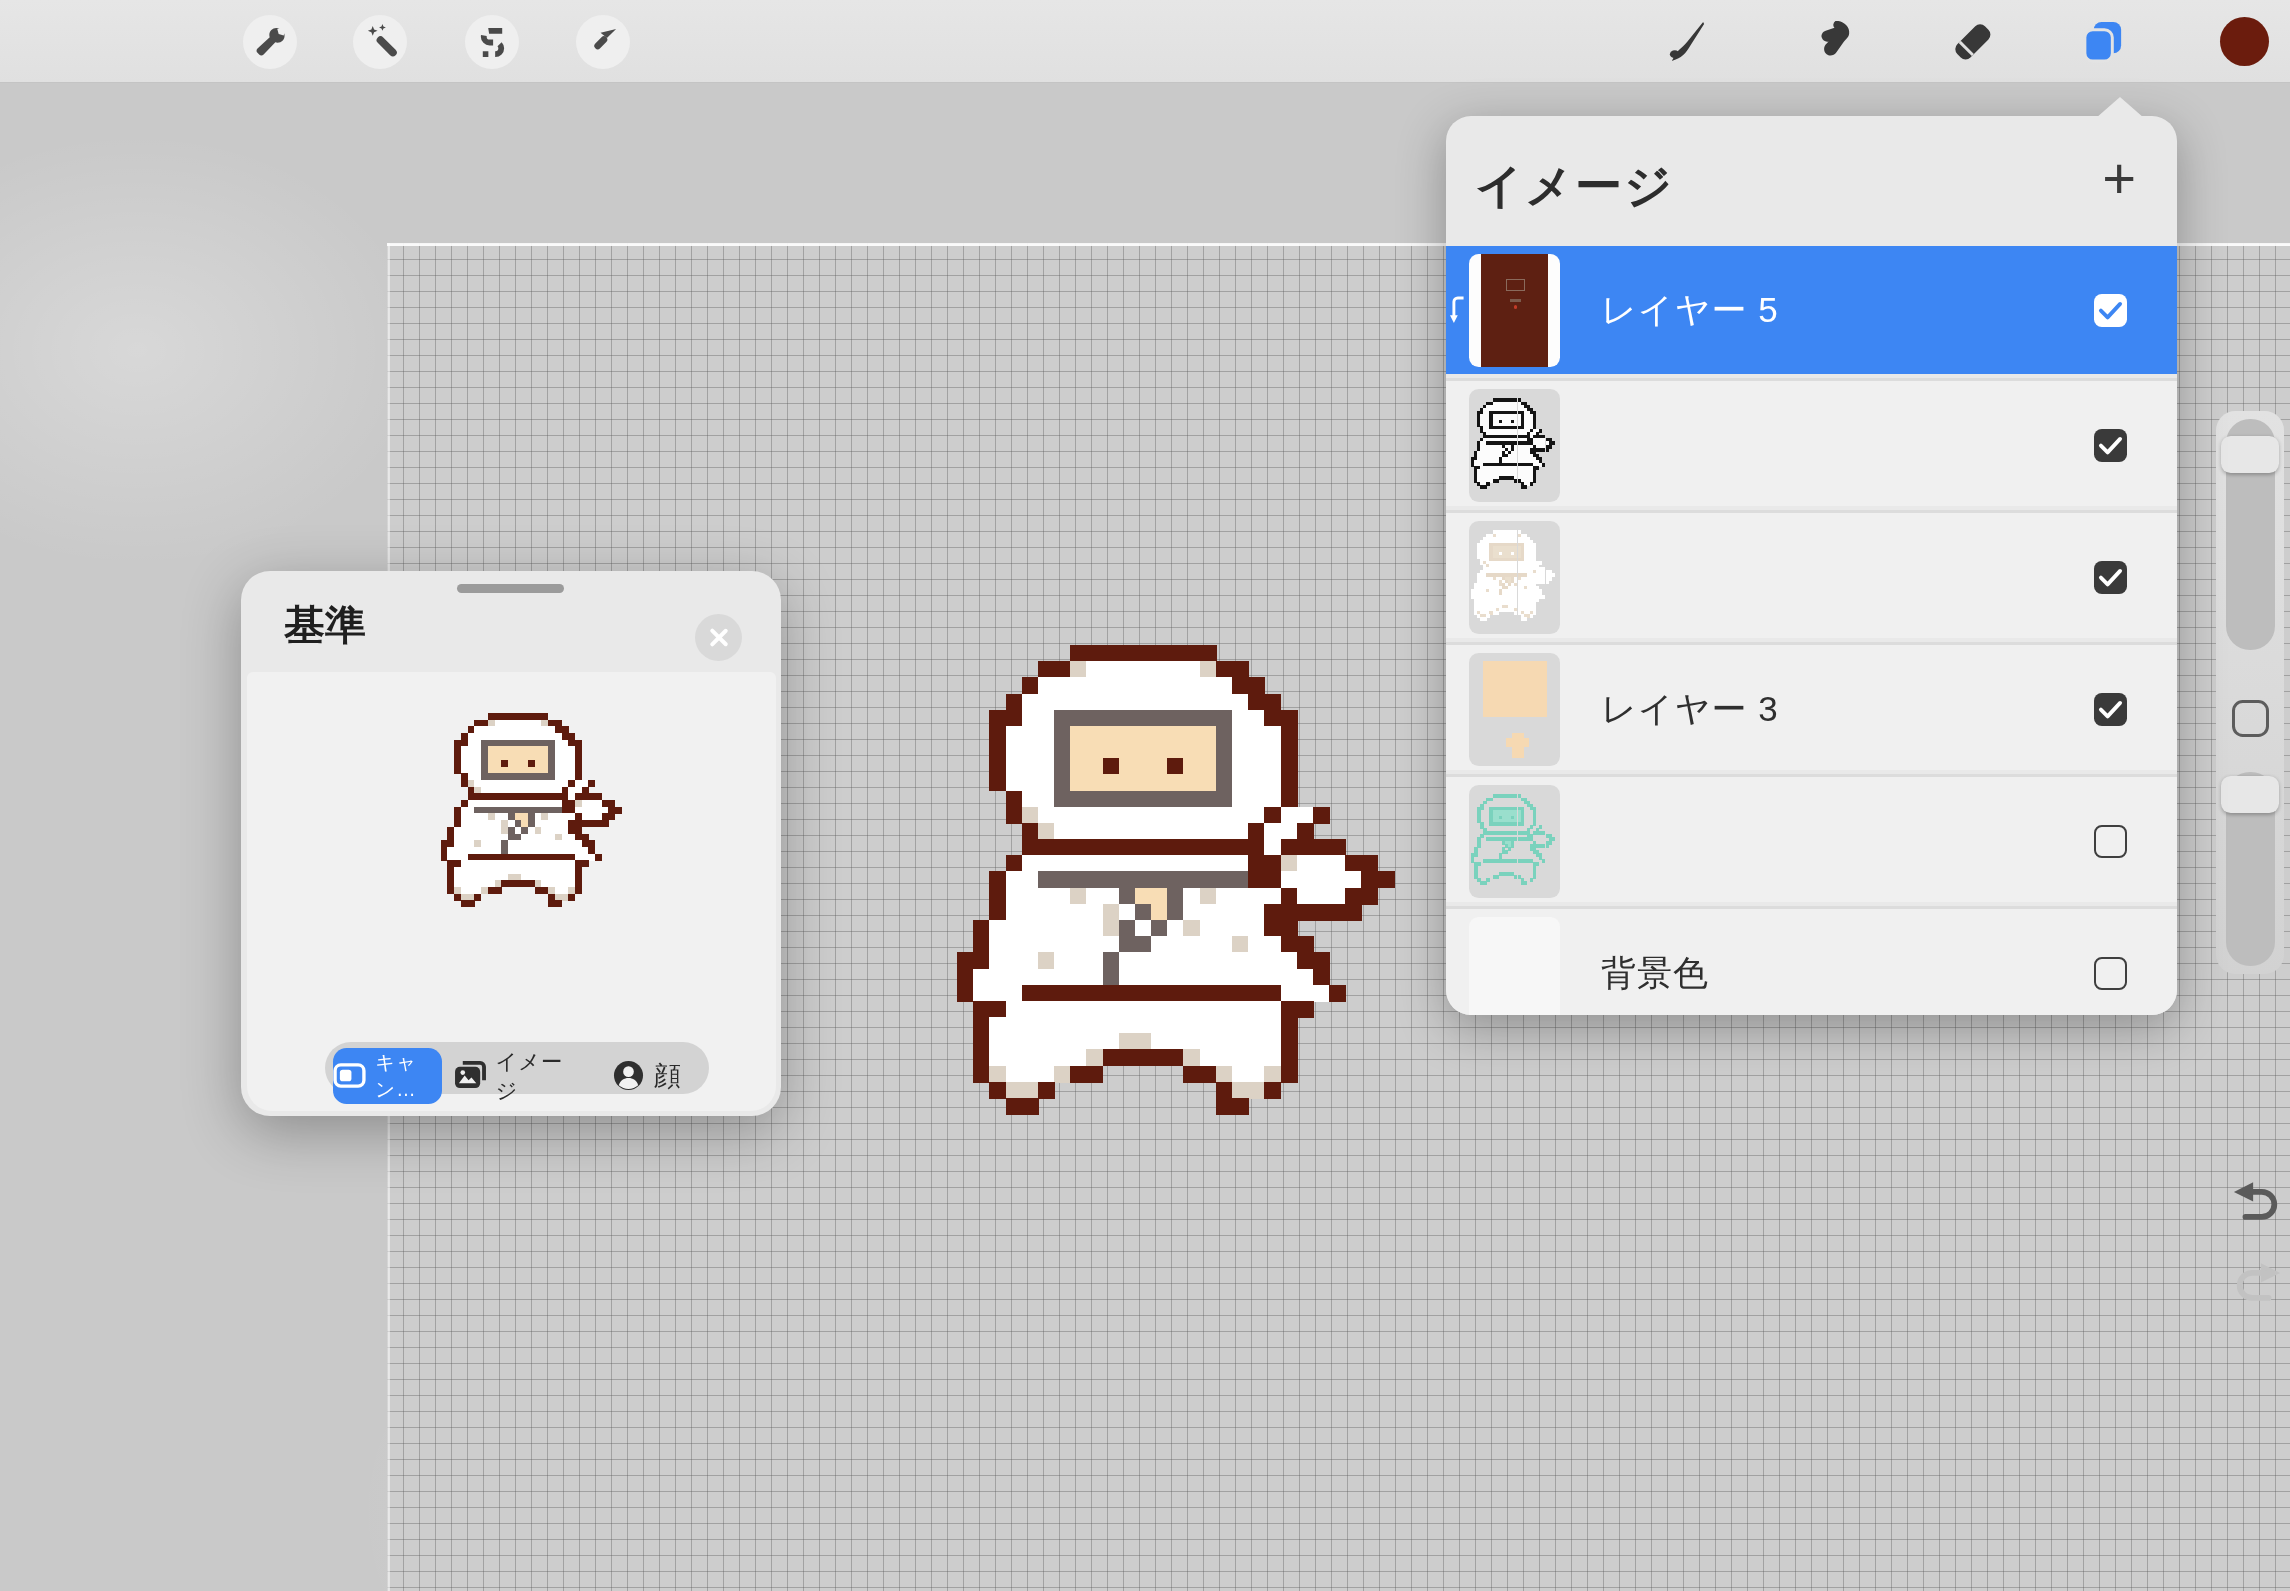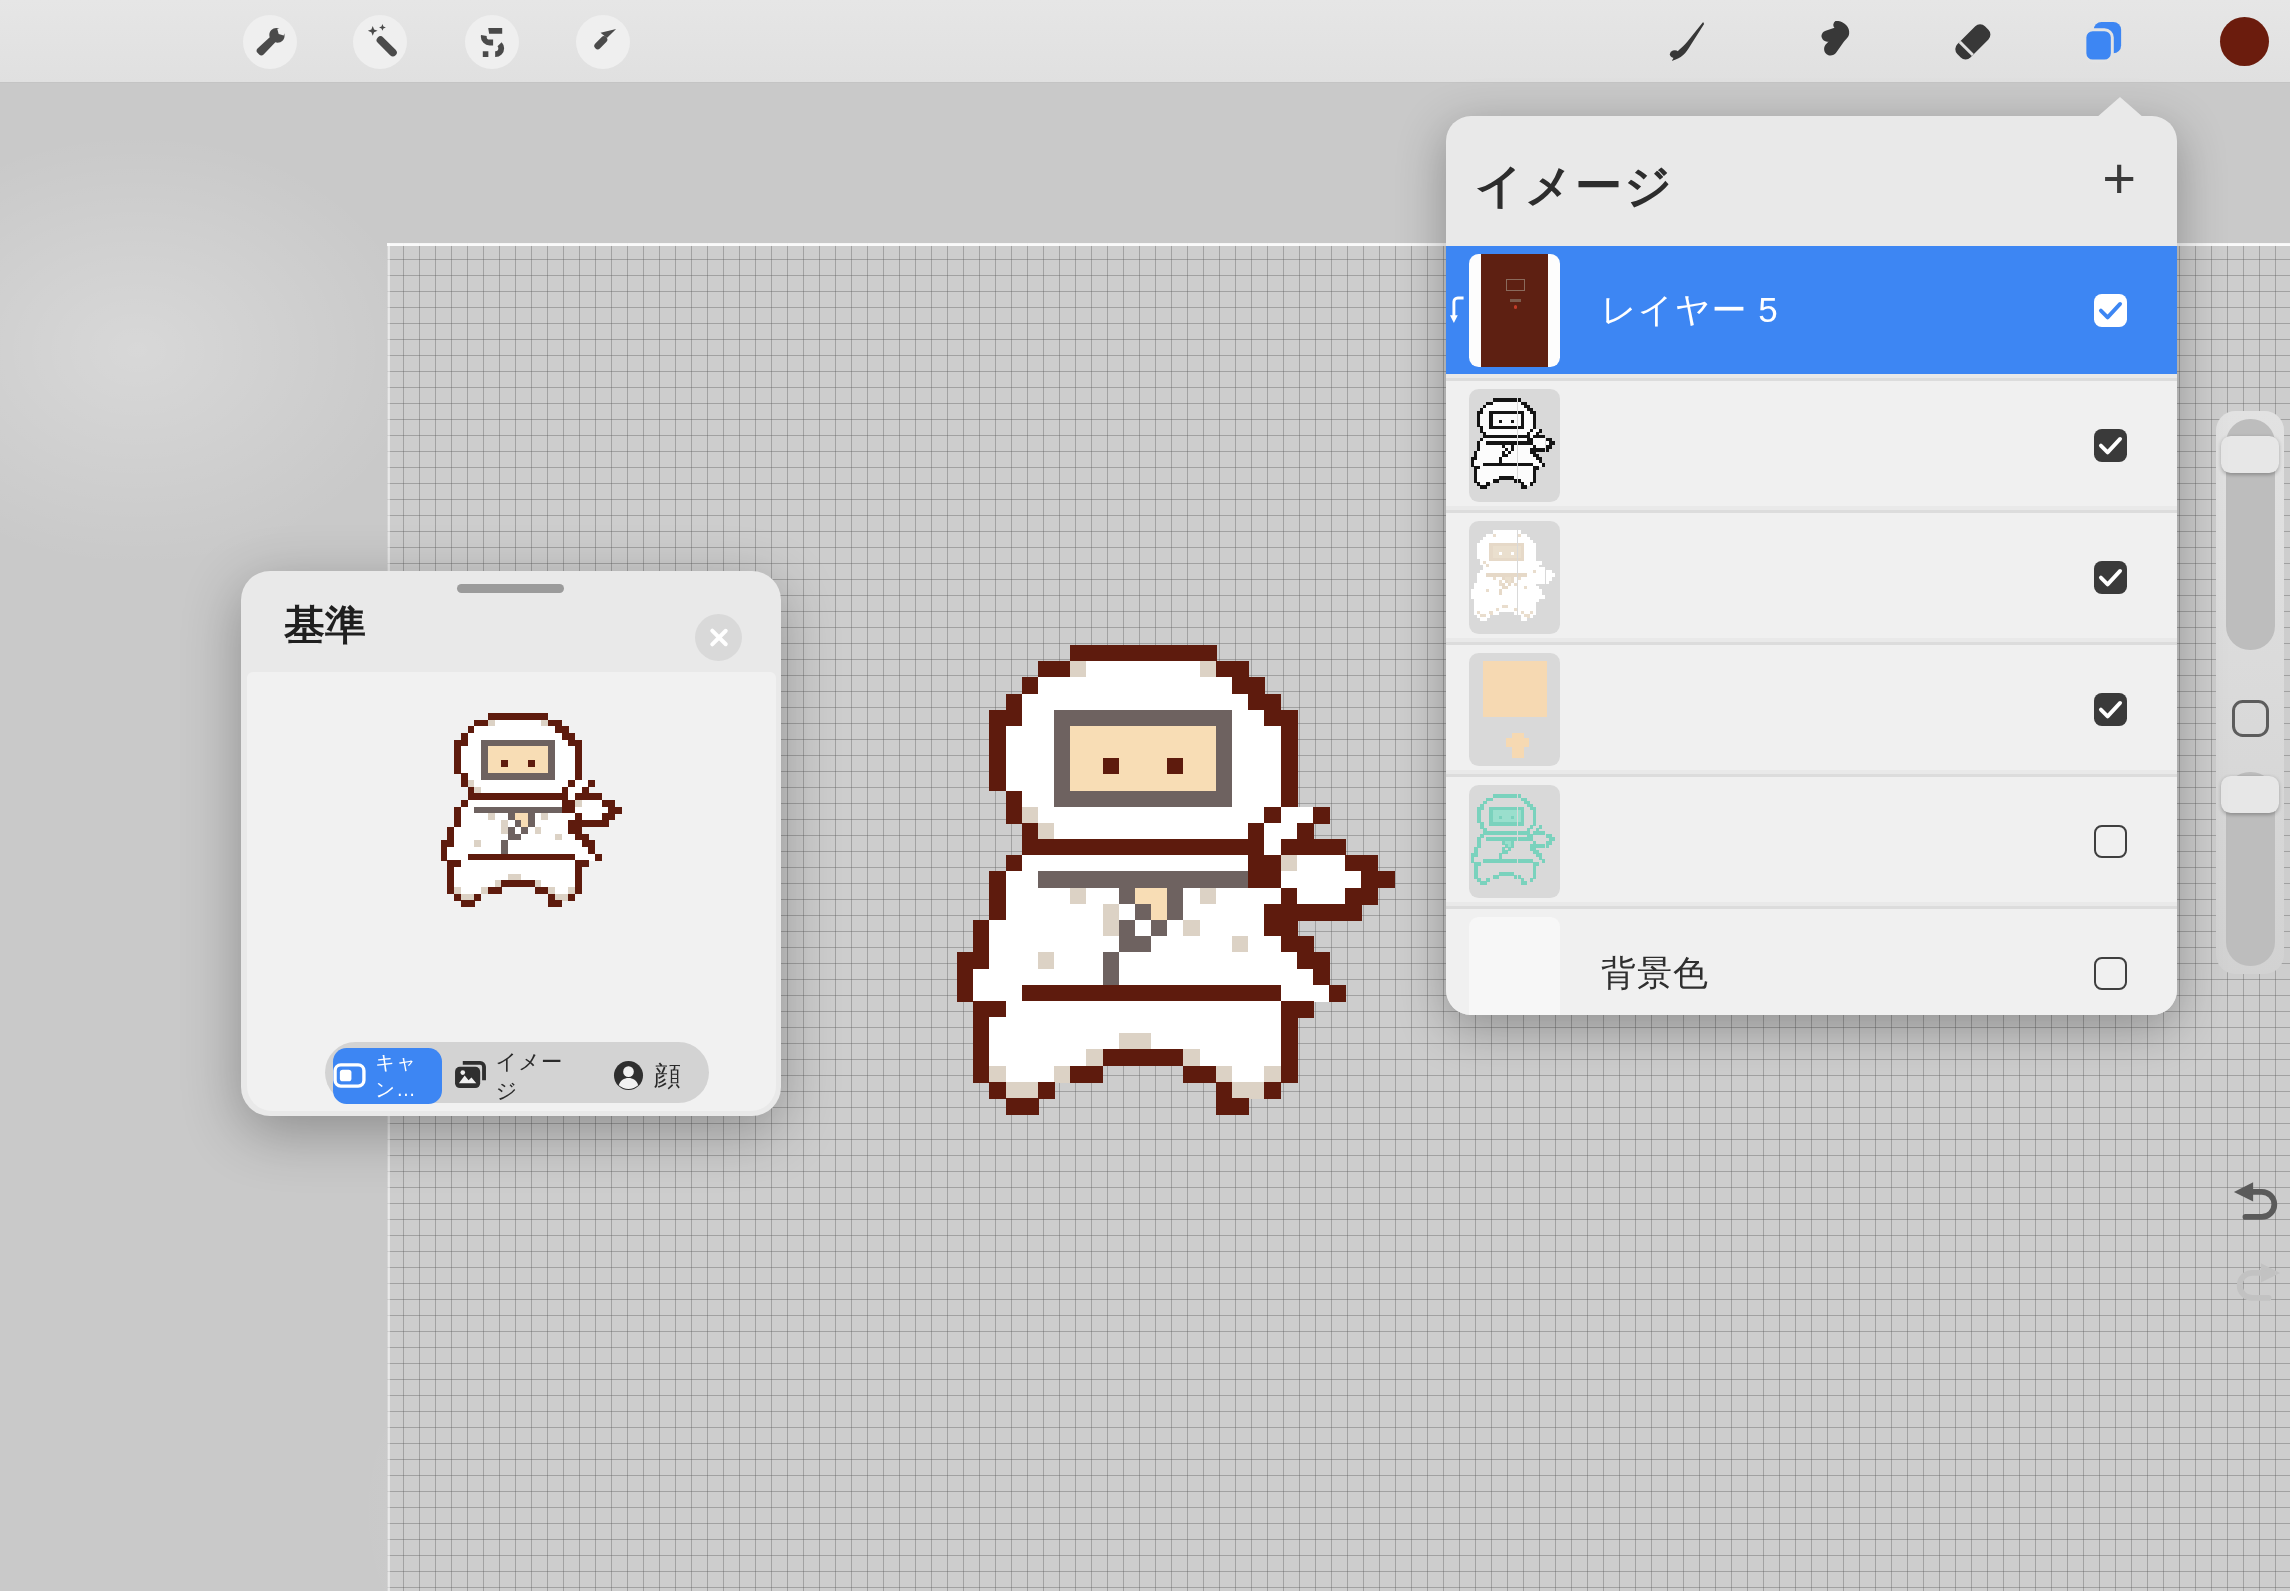--- a/index.html
+++ b/index.html
@@ -63,21 +63,21 @@
     background:#e9e9e9; border-radius:29px; box-shadow:0 15.5px 58px rgba(0,0,0,.30); z-index:35; overflow:hidden; }
   #ref-handle { position:absolute; left:216px; top:12.6px; width:107px; height:9.7px; border-radius:4.9px; background:#9b9b9b; }
   #ref-title { position:absolute; left:43px; top:27px; font-size:41px; font-weight:700; color:#1f1f1f; }
   #ref-close { position:absolute; right:39px; top:43px; width:47px; height:47px; border-radius:50%; background:#d9d9d9; }
   #ref-close span { position:absolute; left:11.6px; top:11.6px; width:23px; height:23px; }
   #ref-close span::before,#ref-close span::after { content:""; position:absolute; left:10.7px; top:0; width:3.9px; height:23px; background:#fff; border-radius:1.9px; }
   #ref-close span::before { transform:rotate(45deg); }
   #ref-close span::after { transform:rotate(-45deg); }
   #ref-content { position:absolute; left:5.8px; top:101px; width:529px; height:439px;
     background:#f1f1f1; border-radius:5.8px 5.8px 25px 25px; }
-  #ref-tabs { position:absolute; left:78px; top:370px; width:384px; height:61px; background:#d3d3d3; border-radius:31px; }
+  #ref-tabs { position:absolute; left:78px; top:370px; width:384px; height:52px; background:#d3d3d3; border-radius:31px; }
   .seg { position:absolute; top:5.8px; height:56px; display:flex; align-items:center; justify-content:center; gap:9.7px; border-radius:13.6px; }
   .seg.active { background:#3d86f3; }
   .seg-label { font-size:21.3px; color:#2a2a2a; letter-spacing:1px; }
   .seg.active .seg-label { color:#ffffff; font-size:19.4px; }
 
   
   #sidebar { position:absolute; left:2216px; top:411px; width:68px; height:563px;
     background:linear-gradient(#e2e2e2,#d2d2d2); border-radius:19.4px; z-index:20; }
   .track { position:absolute; left:9.7px; width:49px; border-radius:24px; background:#bdbdbd; }
   .handle { position:absolute; left:4.9px; width:58px; height:37px; border-radius:9.7px;
@@ -1833,20 +1833,21 @@
             <polyline points="3,11 10,18 23,4" fill="none" stroke="#ffffff" stroke-width="4" stroke-linecap="round" stroke-linejoin="round"></polyline>
           </svg>
         </div>
       </div>
       <div class="layer-row gap" style="top: 526px;">
         <div class="layer-thumb">
           <div style="position:absolute;left:13.6px;top:7.8px;width:64px;height:56px;background:#f6d9b2"></div>
       <div style="position:absolute;left:43px;top:80px;width:11.6px;height:25px;background:#f6d9b2"></div>
       <div style="position:absolute;left:37px;top:85px;width:23px;height:9.7px;background:#f6d9b2"></div>
         </div>
+        <div class="layer-name">レイヤー 3</div>
         <div class="chk dark">
           <svg width="25" height="21.3" viewBox="0 0 26 22">
             <polyline points="3,11 10,18 23,4" fill="none" stroke="#ffffff" stroke-width="4" stroke-linecap="round" stroke-linejoin="round"></polyline>
           </svg>
         </div>
       </div>
       <div class="layer-row gap" style="top: 658px;">
         <div class="layer-thumb">
           <div class="sprite" style="left: 1.9px; top: 9.7px; width: 87px; height: 90px;">
             <i style="left:22px;top:0px;width:3.6px;height:3.6px;background:#7ad2bd"></i>

